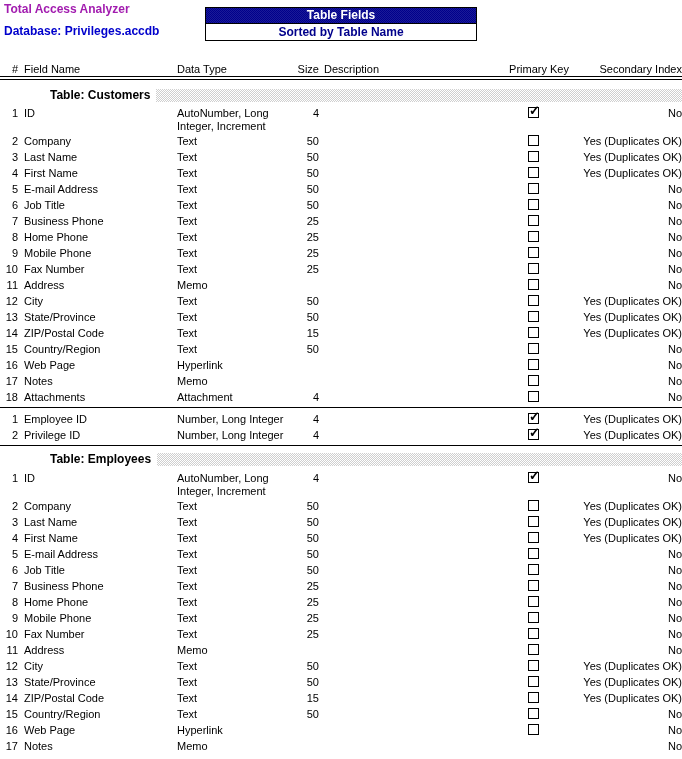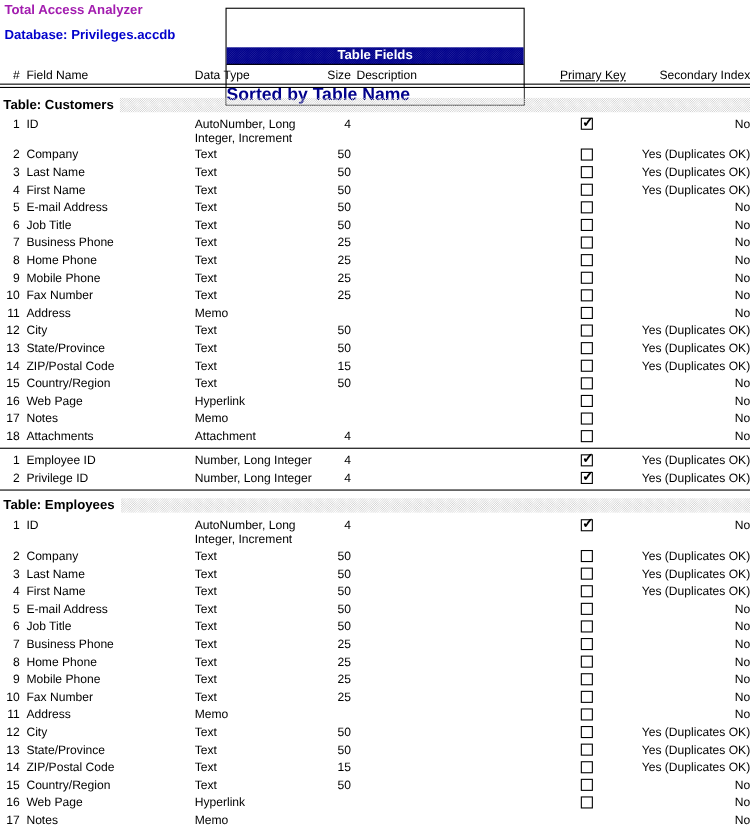--- a/index.html
+++ b/index.html
@@ -11,47 +11,47 @@
   
   .app-title   { position:absolute; left:4px;  top:2px;  font-size:12px; font-weight:bold; color:#a21caf; }
   .db-label    { position:absolute; left:4px;  top:24px; font-size:12px; font-weight:bold; color:#0000cc; }
   .title-box   { position:absolute; left:205px; top:7px; width:270px; border:1px solid #000; }
   .title-main  {
     height:15px; line-height:15px; text-align:center; font-size:12px; font-weight:bold;
     color:#fff; background-color:#00008b; border-bottom:1px solid #000;
     background-image:
       linear-gradient(45deg, rgba(255,255,255,.10) 25%, transparent 25%, transparent 75%, rgba(255,255,255,.10) 75%),
       linear-gradient(45deg, rgba(255,255,255,.10) 25%, transparent 25%, transparent 75%, rgba(255,255,255,.10) 75%);
-    background-size:2px 2px; background-position:0 0,1px 1px;margin-top:35px;
+    background-size:2px 2px; background-position:0 0,1px 1px;
   }
-  .title-sub   { height:16px; line-height:16px; font-size:16px; font-weight:bold; color:#00008b; background:#fff;margin-top:20px; }
+  .title-sub   { height:16px; line-height:16px; text-align:center; font-size:12px; font-weight:bold; color:#00008b; background:#fff; }
 
   
   .row    { display:flex; align-items:flex-start; min-height:16px; }
   .c-num  { width:18px;  text-align:right; padding-top:2px; line-height:13px; }
   .c-field{ width:153px; margin-left:6px;  padding-top:2px; line-height:13px; }
   .c-type { width:114px; padding-top:2px;  line-height:13px; }
   .c-size { width:28px;  text-align:right; padding-top:2px; line-height:13px; }
   .c-desc { width:170px; margin-left:5px;  padding-top:2px; line-height:13px; }
   .c-pk   { width:62px;  padding-top:2px;  display:flex; }
   .c-index{ flex:1; text-align:right; padding-top:2px; line-height:13px; }
 
   .colhead { position:absolute; left:0; top:61px; width:682px; }
-  .colhead .c-pk { display:block; text-align:center; padding-left:14px; line-height:13px;text-decoration:underline; }
+  .colhead .c-pk { display:block; text-align:center; padding-left:14px; line-height:13px; }
 
   .body-wrap { position:absolute; left:0; top:76px; width:682px; }
   .dbl-line  { height:2px; border-top:1px solid #000; border-bottom:1px solid #000; }
 
   
   .section-band {
     position:relative; height:13px; margin-top:6px;
     background-image:
       linear-gradient(45deg, #cfcfcf 25%, transparent 25%, transparent 75%, #cfcfcf 75%),
       linear-gradient(45deg, #cfcfcf 25%, transparent 25%, transparent 75%, #cfcfcf 75%);
-    background-size:2px 2px; background-position:0 0,1px 1px;
+    background-size:2px 2px; background-position:0 0,1px 1px;margin-left:47px;
   }
   .section:first-child .section-band { margin-top:9px; }
   .section-label {
     position:absolute; left:0; top:-1px; background:#fff;
     font-size:12px; font-weight:bold; line-height:15px; padding:0 6px 0 3px; white-space:nowrap;
   }
   .rows { margin-top:3px; }
   .section-divider { border-top:1px solid #000; height:0; margin-top:2px; }
 
   

